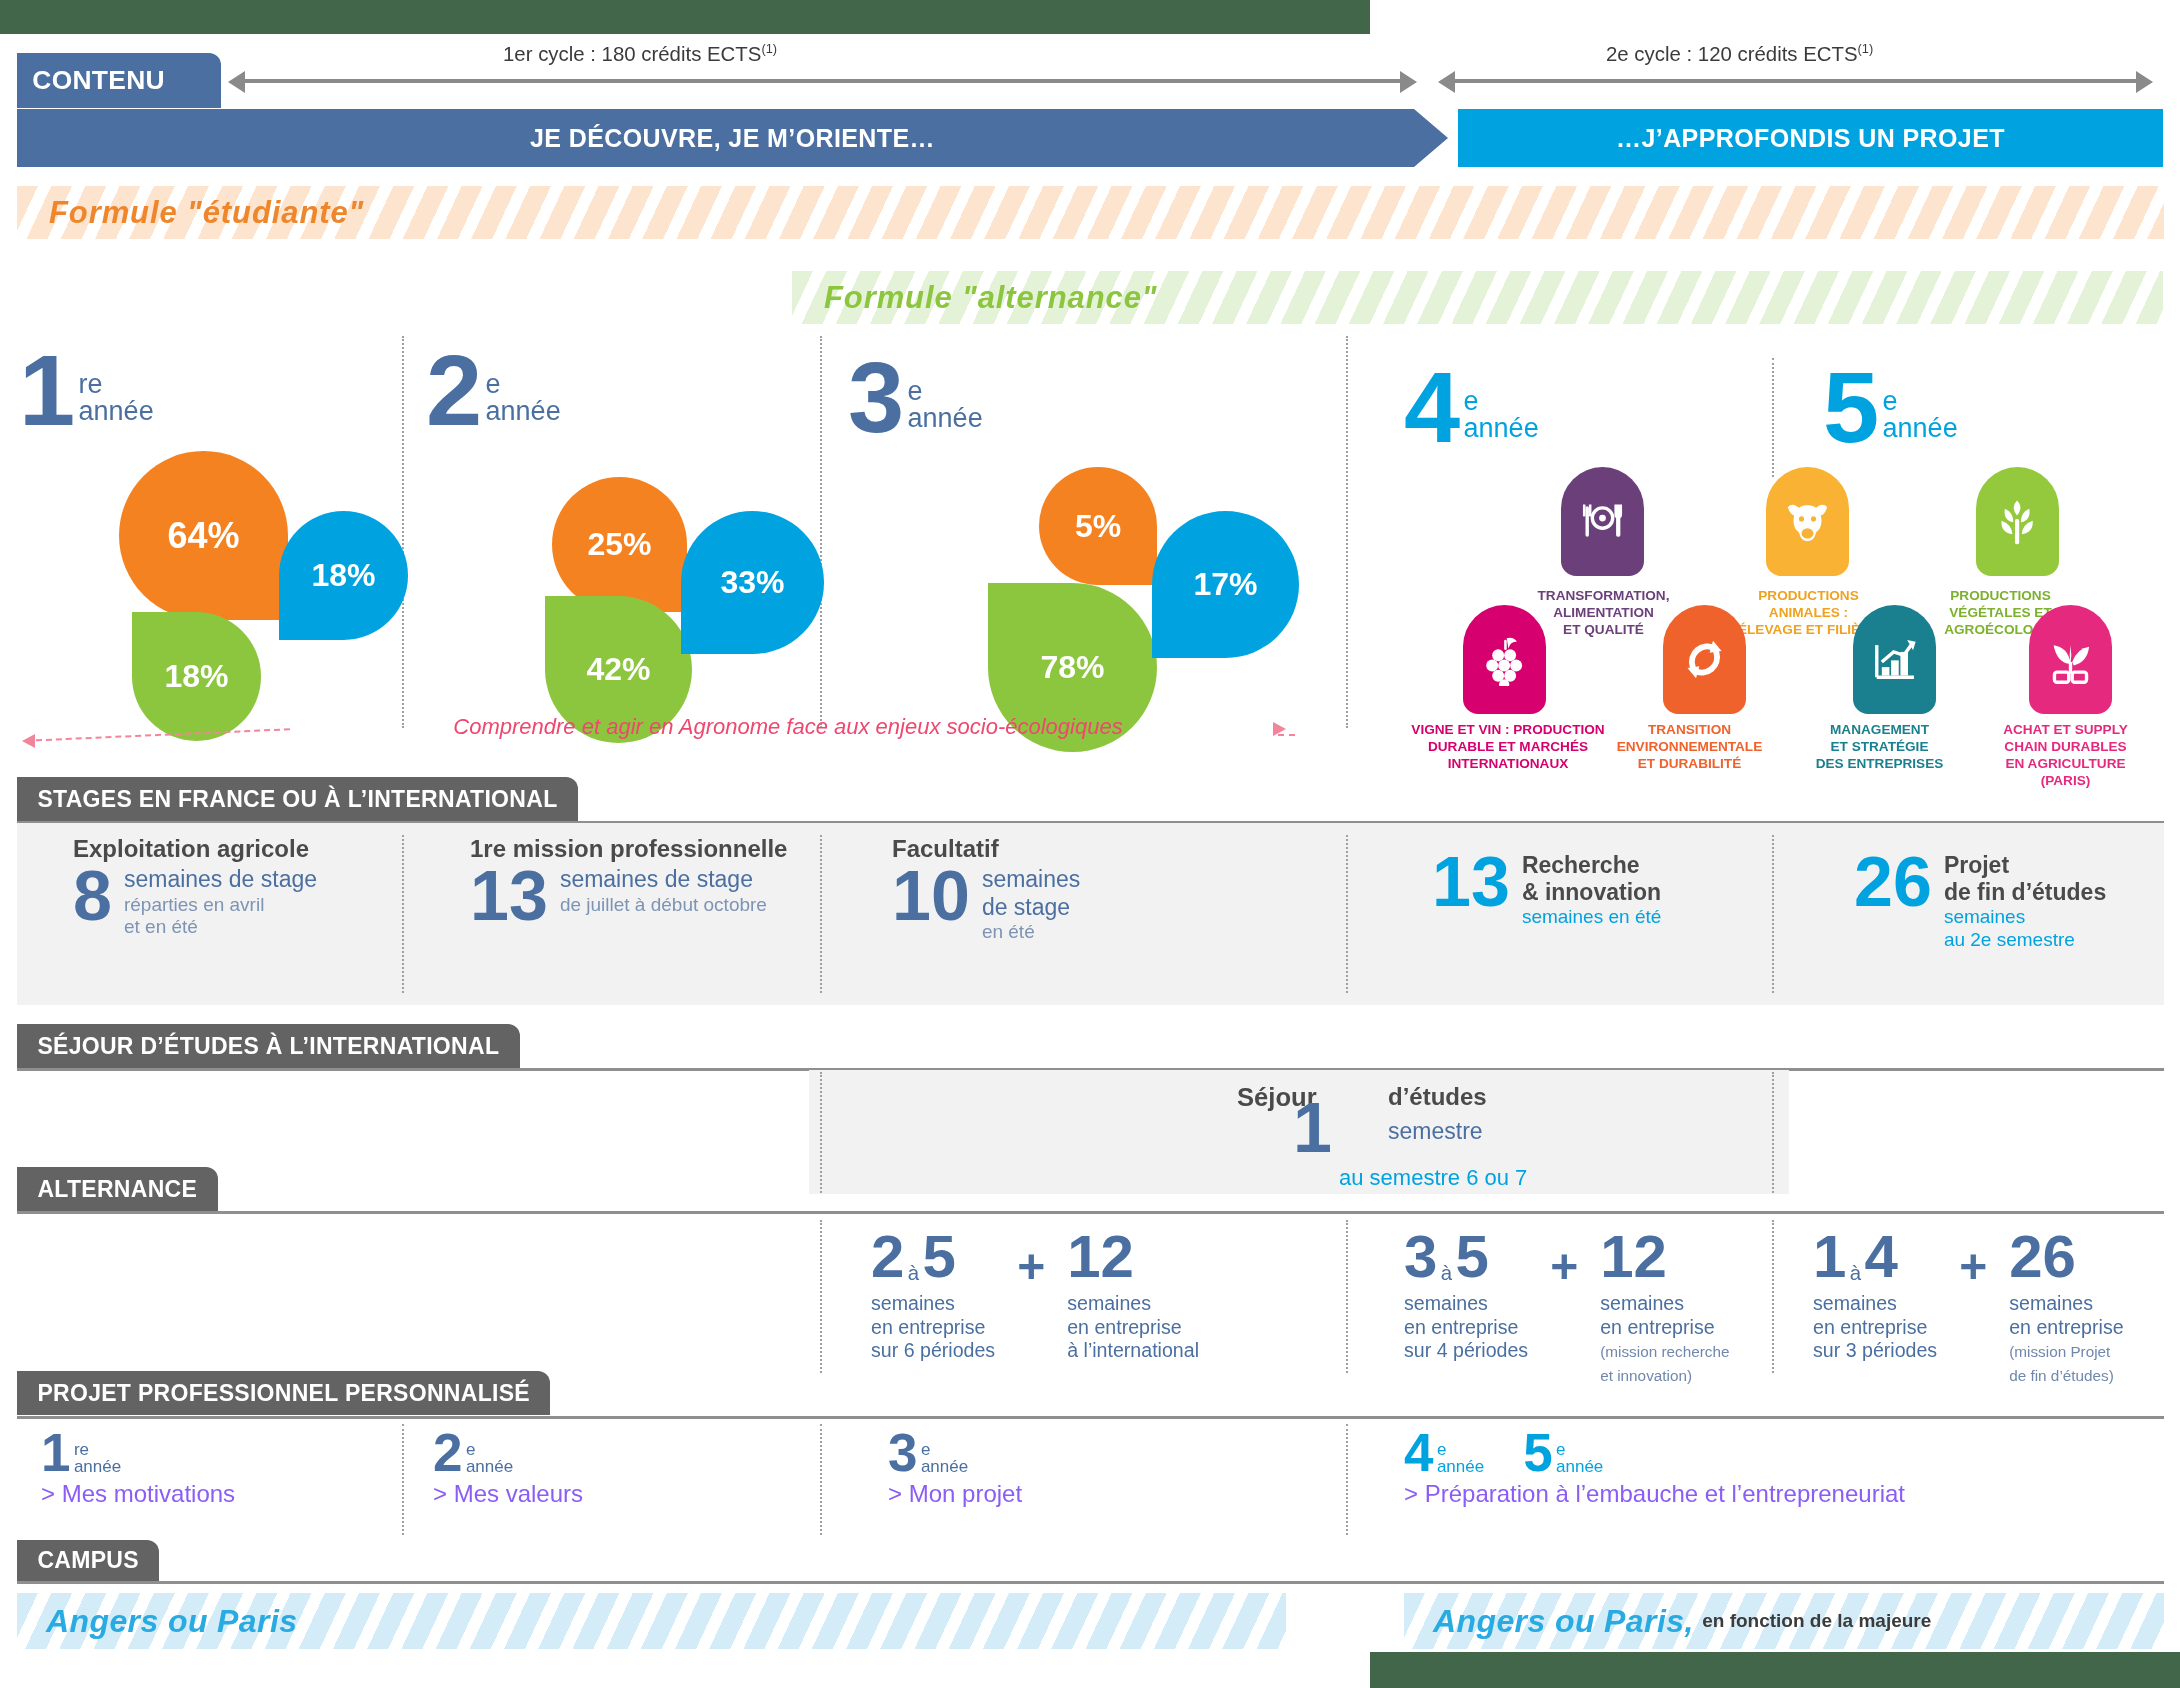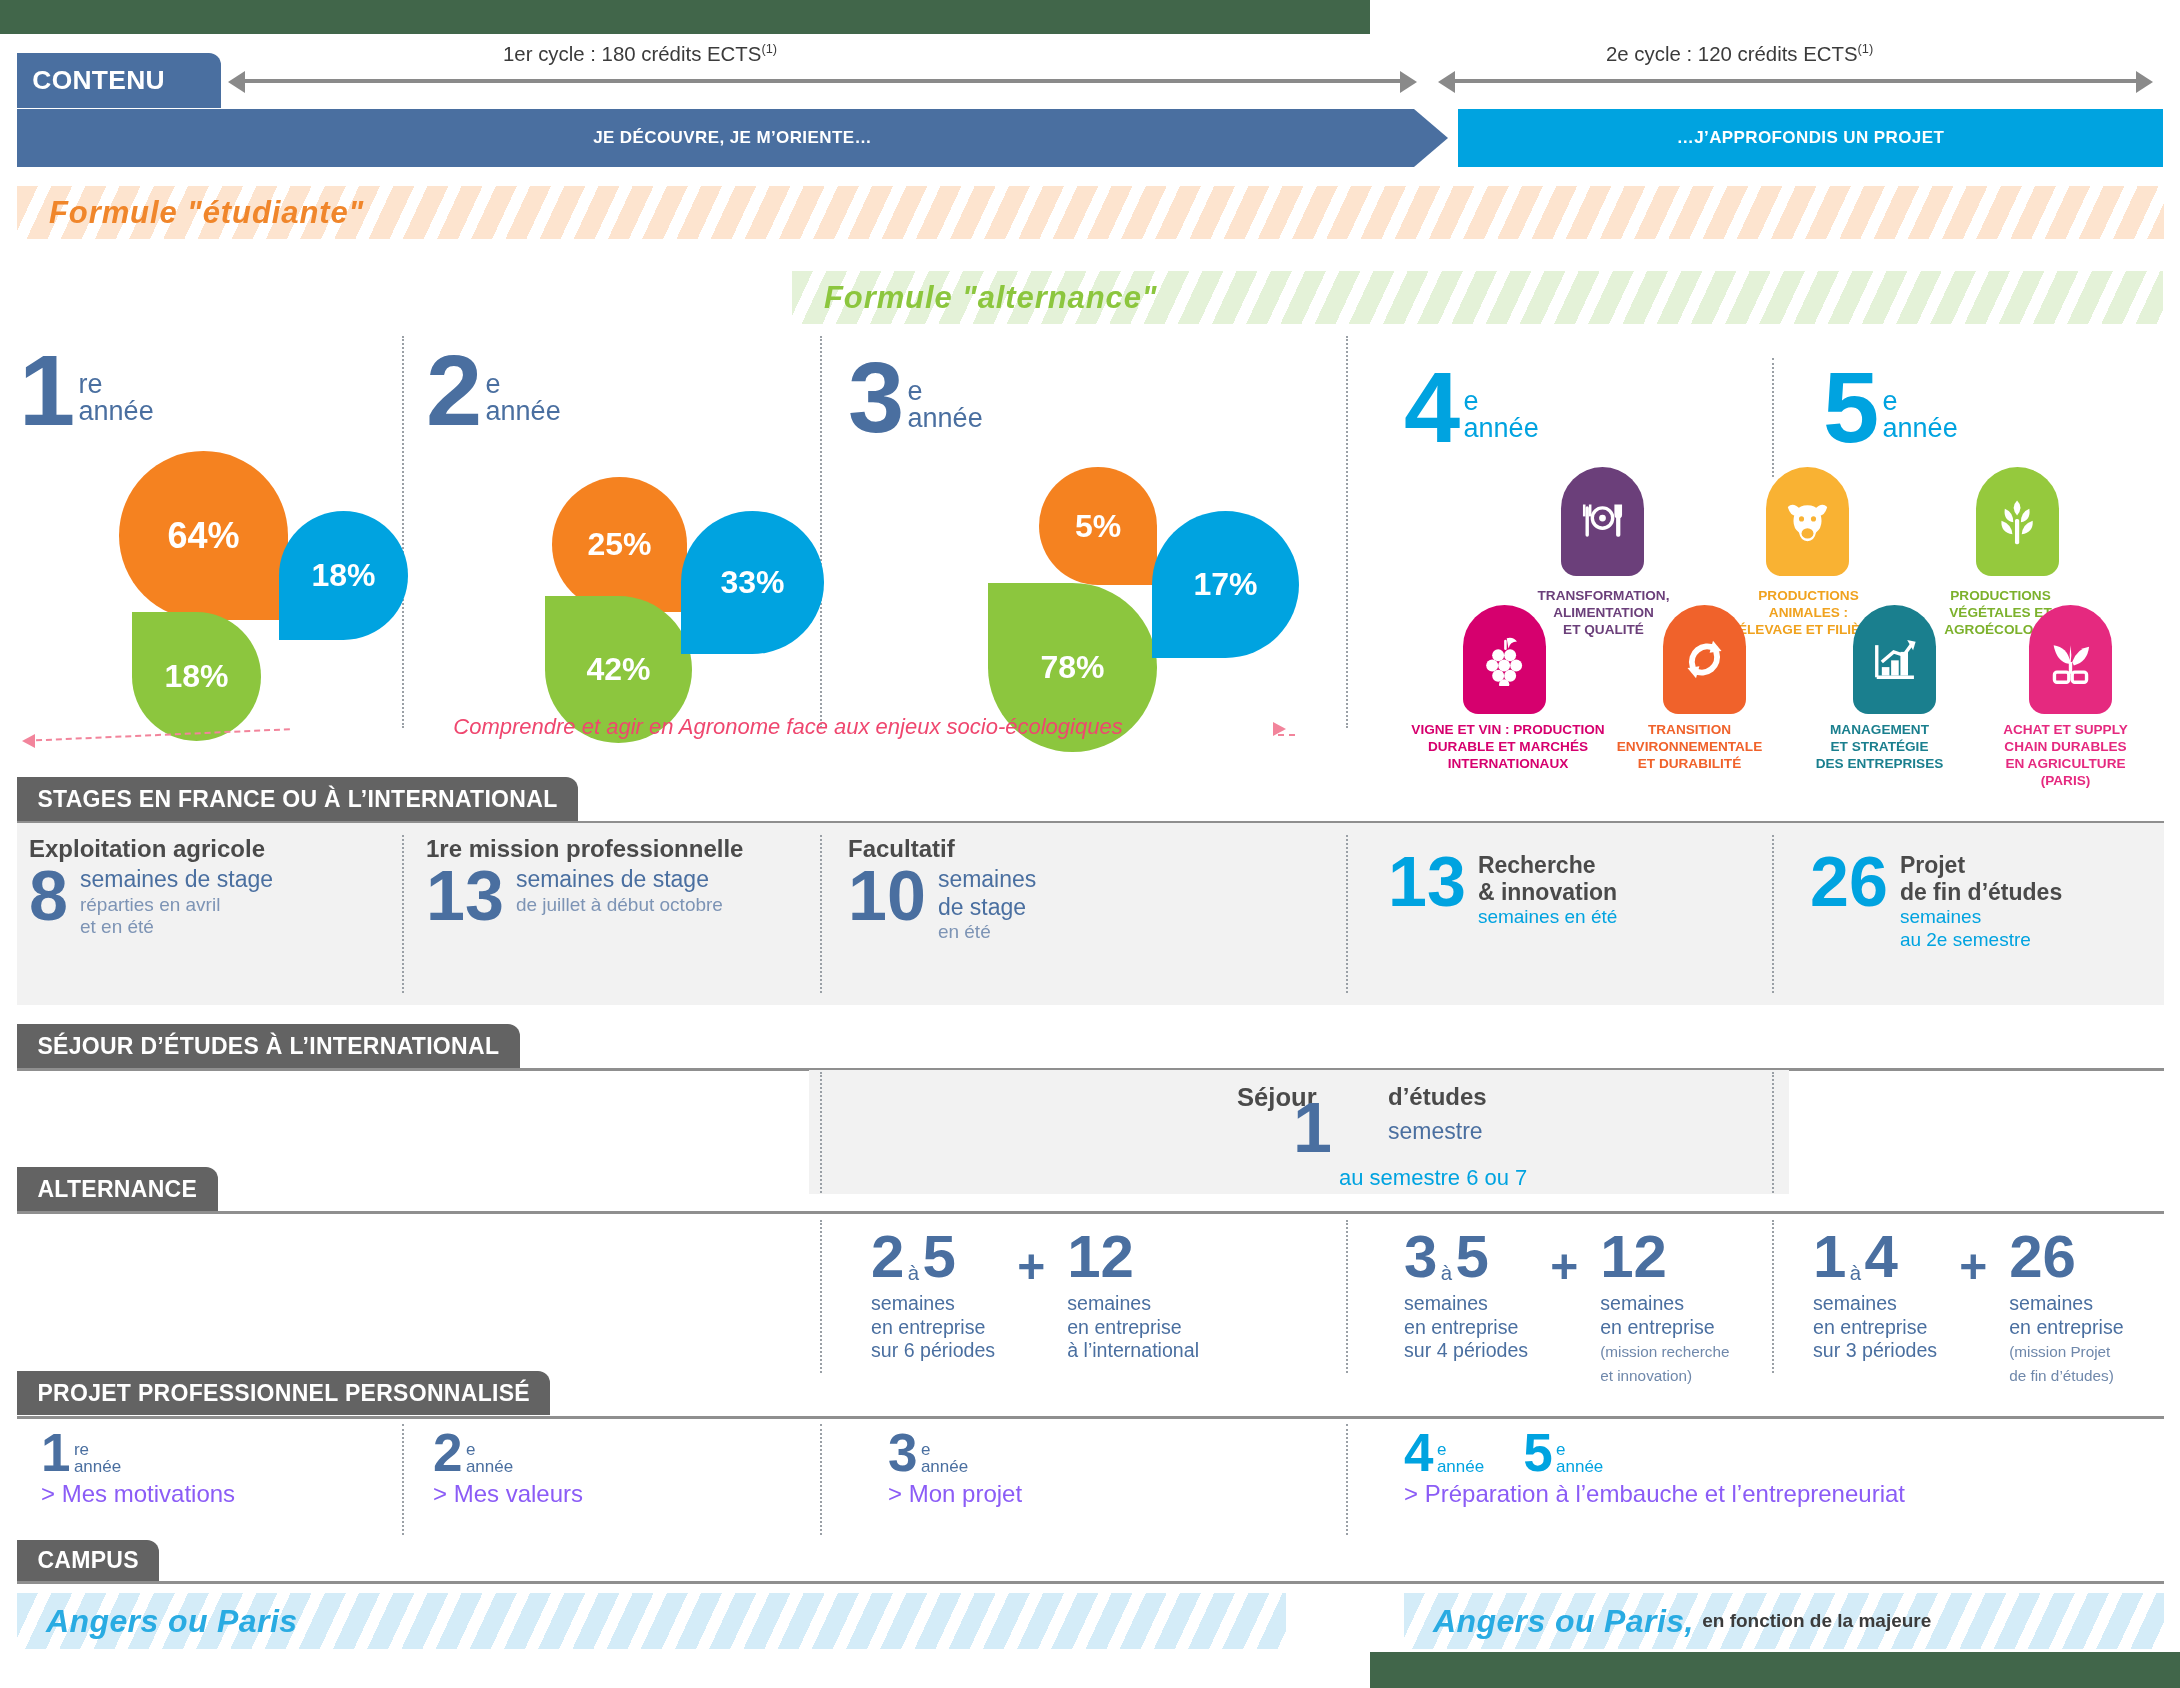--- a/index.html
+++ b/index.html
@@ -34,21 +34,21 @@
   .band-row { position:absolute; left:17px; top:109px; width:2147px; height:58px; z-index:5; }
   .band-blue-dark {
     position:absolute; left:0; top:0; width:1431px; height:58px; background:#4a6fa0;
     clip-path: polygon(0 0, 1397px 0, 1431px 50%, 1397px 100%, 0 100%);
     display:flex; align-items:center; justify-content:center;
   }
   .band-blue-light {
     position:absolute; left:1441px; top:0; width:705px; height:58px; background:#00a3e0;
     display:flex; align-items:center; justify-content:center;
   }
-  .band-blue-dark span, .band-blue-light span { color:#fff; font-size:17px; font-weight:bold; letter-spacing:0.4px; }
+  .band-blue-dark span, .band-blue-light span { color:#fff; font-size:25px; font-weight:bold; letter-spacing:0.4px; }
 
   
   .formule {
     position:absolute; height:53px; display:flex; align-items:center; padding-left:32px;
   }
   .formule span { font-size:31px; font-style:italic; font-weight:bold; letter-spacing:0.9px; }
   .f-etud {
     left:17px; top:186px; width:2147px;
     background: repeating-linear-gradient(115deg, #fde4cf 0 19px, #ffffff 19px 31px);
   }
@@ -87,21 +87,21 @@
 
   
   .sect-tab {
     position:absolute; background:#636363; height:44px; border-radius:0 12px 0 0;
     display:flex; align-items:center; padding:0 20.4px; z-index:7;
   }
   .sect-tab span { color:#fff; font-size:23px; font-weight:bold; letter-spacing:0.3px; }
   .sect-body { position:absolute; background:#f2f2f2; border-top:2.6px solid #8f8f8f; }
   .sect-rule { position:absolute; height:2.6px; background:#8f8f8f; }
 
-  .stat { position:absolute; }
+  .stat { position:absolute;margin-left:44px; }
   .stat .title { font-size:24px; color:#4a6fa0; margin-bottom:3.4px; }
   .stat .row { display:flex; align-items:flex-start; }
   .stat .big { font-size:70px; font-weight:bold; color:#4a6fa0; line-height:.86; }
   .stat .big.lt { color:#00a3e0; }
   .stat .txt { margin-left:12px; }
   .stat .t1 { font-size:23px; color:#4a6fa0; line-height:1.18; }
   .stat .t2 { font-size:19px; color:#7d94b5; line-height:1.2; }
   .stat .t2.lt { color:#00a3e0; }
   .stat .t1.gray { color:#4a4a4a; font-weight:bold; }
 

